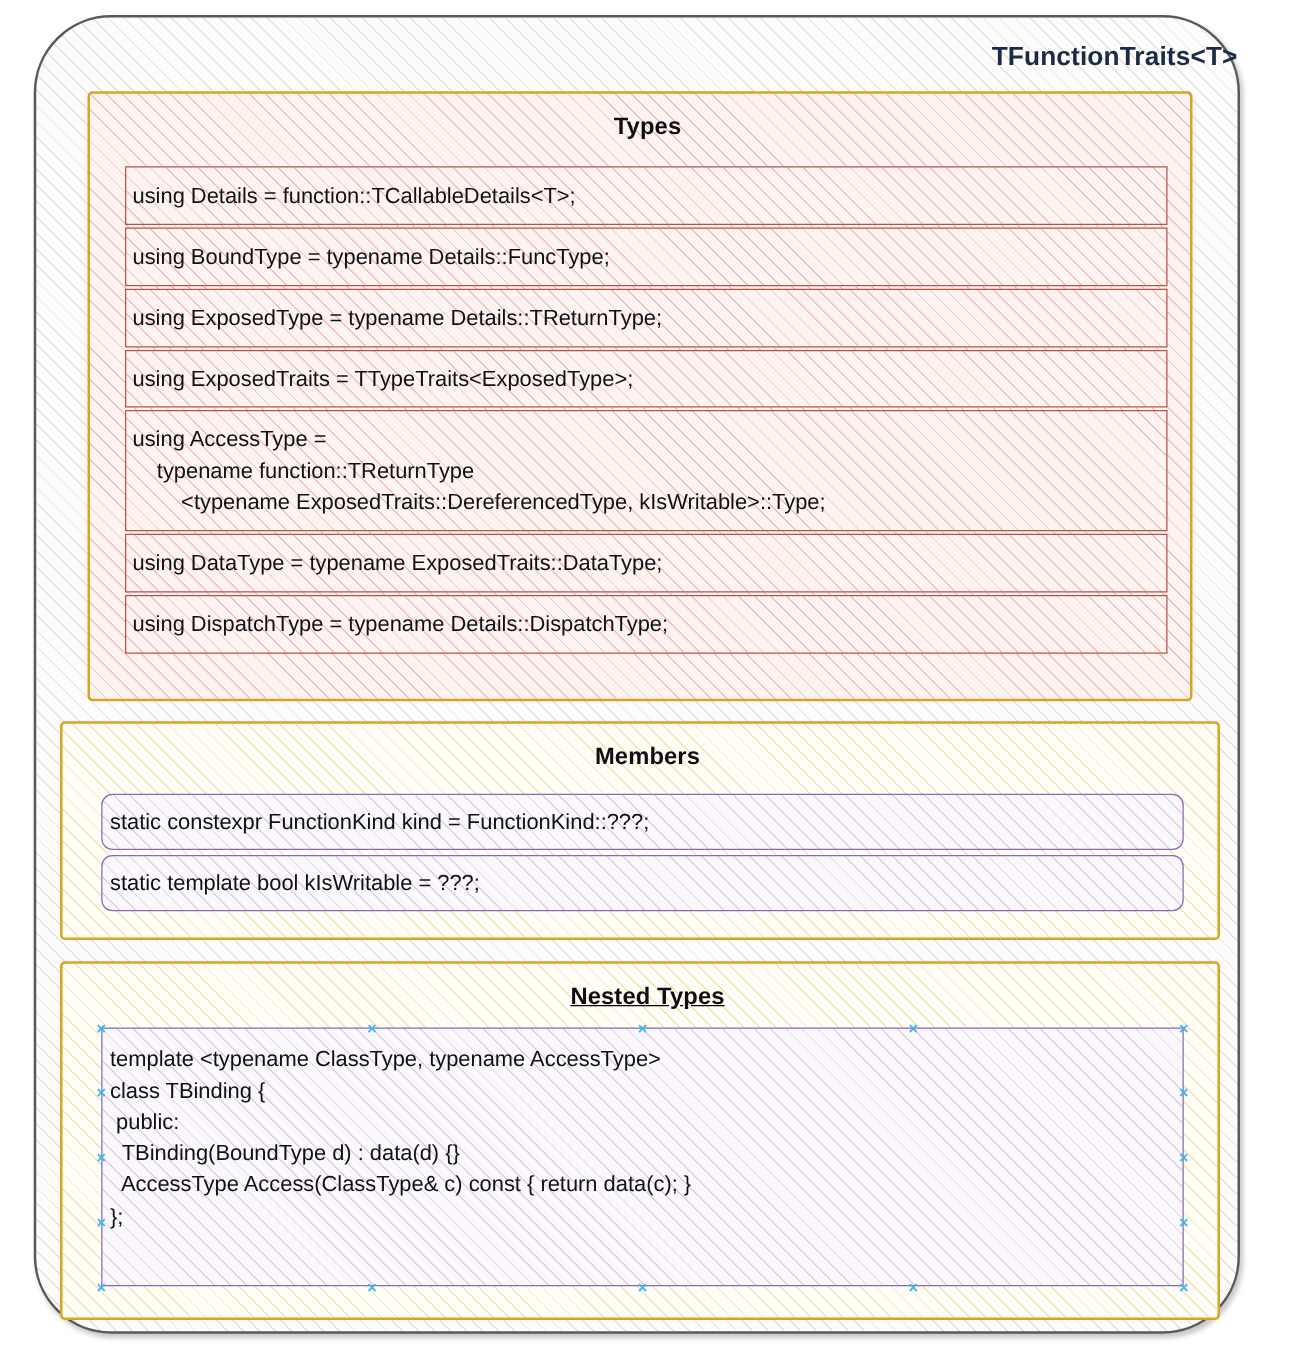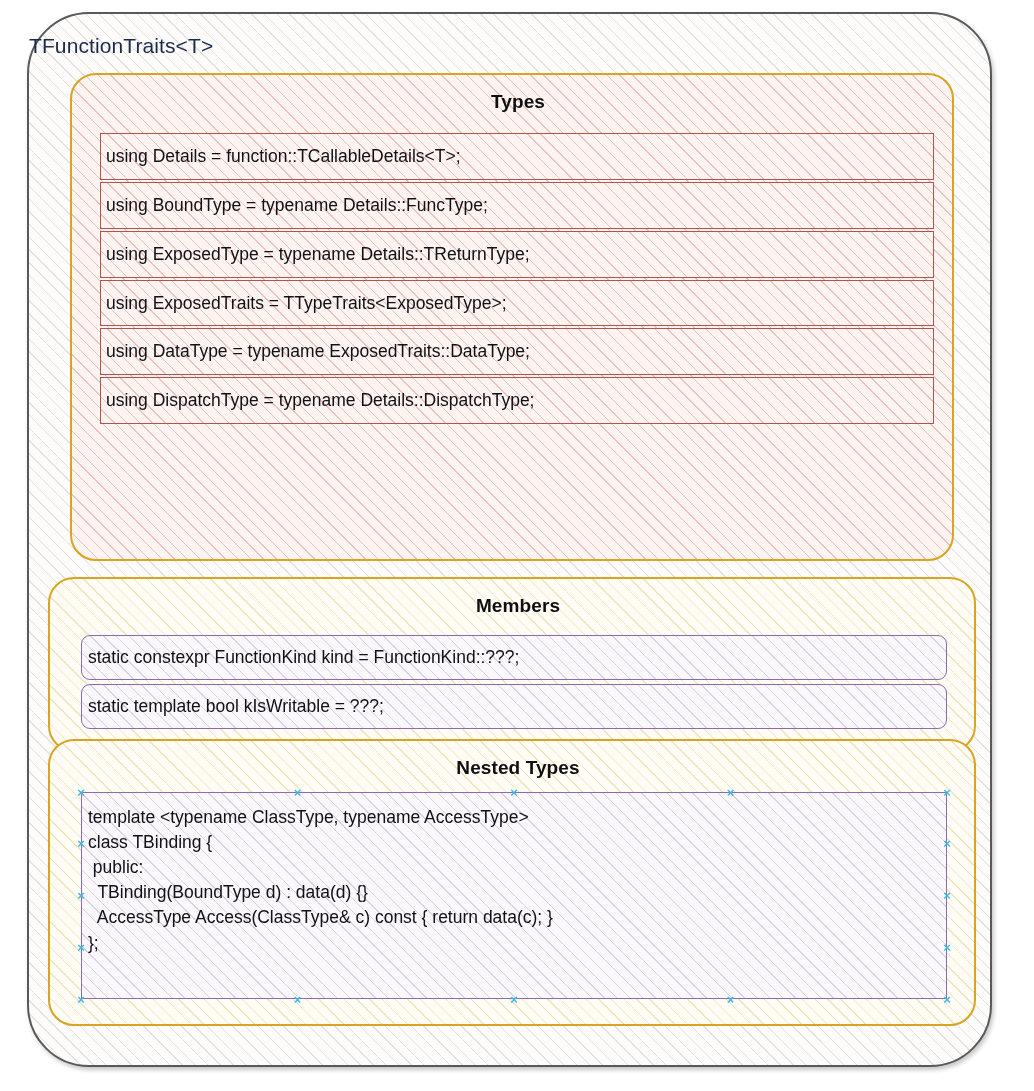--- a/index.html
+++ b/index.html
@@ -65,38 +65,38 @@
     border: 2px solid #58595b;
     border-radius: 62px;
     box-shadow: 2px 3px 4px rgba(0,0,0,0.22);
   }
 
   #class-title {
     position: absolute;
     left: 0;
     top: 20px;
     width: 100%;
-    text-align: left;
+    text-align: right;
     font-size: 21px;
-    font-weight: normal;
+    font-weight: bold;
     color: #1b2a47;
     letter-spacing: 0.1px;
   }
 
   
   .section {
     position: absolute;
     box-sizing: border-box;
     border: 2px solid #d9a520;
-    border-radius: 26px;
+    border-radius: 4px;
     padding-left: 12px;
   }
   .section.types { left: 41px;  top: 59px;  width: 884px; height: 488px; }
   .section.members { left: 19px; top: 563px; width: 928px; height: 175px; }
-  .section.nested  { left: 19px; top: 725px; width: 928px; height: 287px; }
+  .section.nested  { left: 19px; top: 755px; width: 928px; height: 287px; text-decoration: underline; }
 
   .section-title {
     text-align: center;
     font-size: 19px;
     font-weight: bold;
     color: #0f0f12;
     padding-top: 16px;
     letter-spacing: 0.1px;
   }
 
@@ -182,20 +182,23 @@
   <div id="class-title">TFunctionTraits&lt;T&gt;</div>
 
   <div class="section types hatch-red">
     <div class="section-title">Types</div>
 
     <div class="types-rows">
       <div class="type-row hatch-red">using Details = function::TCallableDetails&lt;T&gt;;</div>
       <div class="type-row hatch-red">using BoundType = typename Details::FuncType;</div>
       <div class="type-row hatch-red">using ExposedType = typename Details::TReturnType;</div>
       <div class="type-row hatch-red">using ExposedTraits = TTypeTraits&lt;ExposedType&gt;;</div>
+      <div class="type-row hatch-red">using AccessType =
+    typename function::TReturnType
+        &lt;typename ExposedTraits::DereferencedType, kIsWritable&gt;::Type;</div>
       <div class="type-row hatch-red">using DataType = typename ExposedTraits::DataType;</div>
       <div class="type-row hatch-red">using DispatchType = typename Details::DispatchType;</div>
     </div>
   </div>
 
   <div class="section members hatch-amber">
     <div class="section-title">Members</div>
 
     <div class="member-rows">
       <div class="member-row hatch-purple">static constexpr FunctionKind kind = FunctionKind::???;</div>

